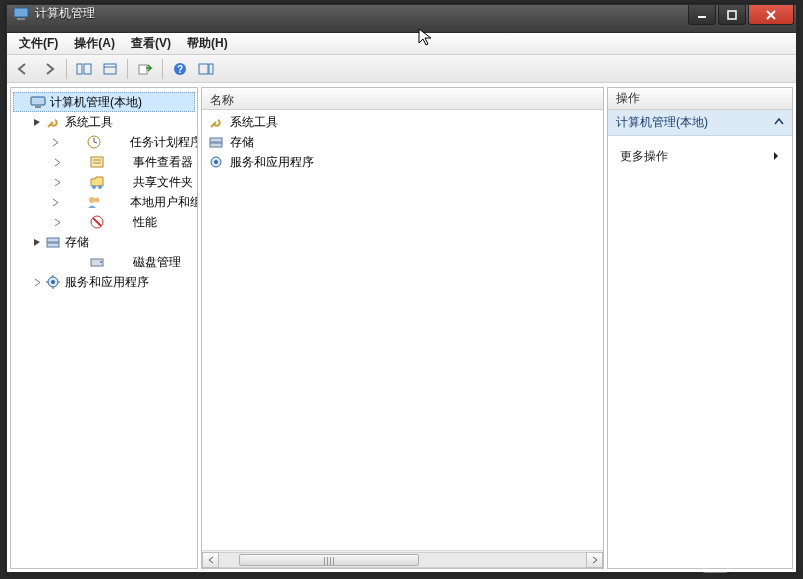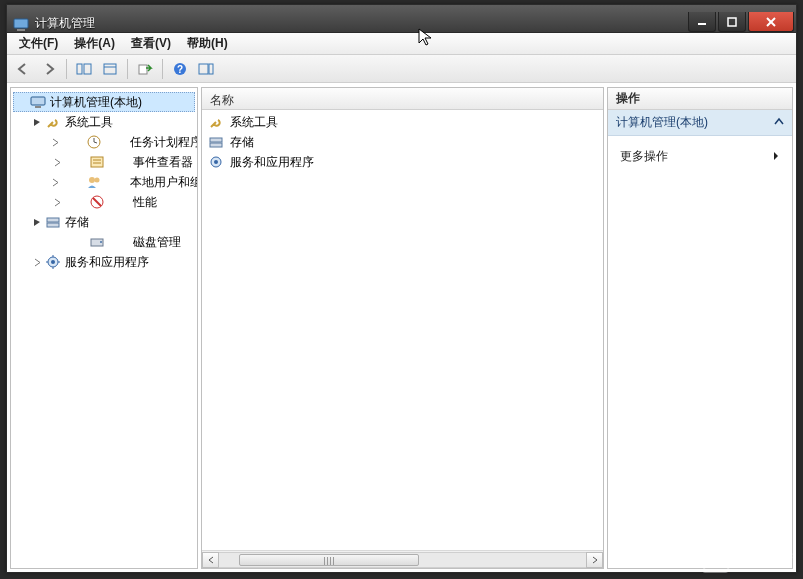--- a/index.html
+++ b/index.html
@@ -8,21 +8,21 @@
 
   .window {
     position: absolute; left: 6px; top: 4px; width: 791px; height: 569px;
     background: #fff; border: 1px solid #2b2b2b; display: flex; flex-direction: column;
     box-shadow: 0 0 4px rgba(0,0,0,.4);
   }
 
   
   .titlebar {
     height: 28px; background: linear-gradient(#5e5e5e, #3c3c3c);
-    display: flex; align-items: flex-end; color: #fff; font-size: 12px;
+    display: flex; align-items: flex-start; color: #fff; font-size: 12px;
     border-bottom: 1px solid #2b2b2b;
   }
   .titlebar .app-icon { width: 16px; height: 16px; margin: 0 6px; }
   .titlebar .title { flex: 0 0 auto; text-shadow: 0 1px 1px #000; }
   .titlebar .spacer { flex: 1; }
   .win-btns { display: flex; height: 20px; margin-right: 2px; }
   .win-btn { width: 28px; height: 20px; margin-left: 2px; border: 1px solid #222; border-top: none;
     display: flex; align-items: center; justify-content: center; cursor: default;
     background: linear-gradient(#4a4a4a,#2f2f2f); border-radius: 0 0 3px 3px; }
   .win-btn.close { width: 46px; background: linear-gradient(#e05a4a,#c23b2a); }
@@ -66,21 +66,21 @@
   .hscroll { height: 18px; border-top: 1px solid #d9d9d9; background: #f0f0f0; position: relative; display:flex; align-items:center; }
   .hscroll-btn { width: 17px; height: 16px; border: 1px solid #bdbdbd; background: linear-gradient(#fdfdfd,#e4e4e4); display:flex; align-items:center; justify-content:center; }
   .hscroll-track { flex:1; height:16px; background:#e9e9e9; border-top:1px solid #cfcfcf; border-bottom:1px solid #cfcfcf; position:relative; }
   .hscroll-thumb { position:absolute; left:20px; top:1px; height:12px; width:180px; border:1px solid #aeaeae; border-radius:2px;
     background: linear-gradient(#f5f5f5,#dcdcdc); }
   .hscroll-thumb::after { content:""; position:absolute; left:50%; top:2px; width:10px; height:8px; transform:translateX(-50%);
     background: repeating-linear-gradient(90deg,#9a9a9a 0,#9a9a9a 1px,transparent 1px,transparent 3px); }
 
   
   .right-header { height: 22px; background: linear-gradient(#fdfdfd,#eaeaea); border-bottom: 1px solid #d0d0d0;
-    display: flex; align-items: center; padding: 0 8px; color: #333; font-weight: bold; }
+    display: flex; align-items: center; padding: 0 8px; color: #333; }
   .actions { padding: 0; }
   .action-title { background: #dceaf5; color: #1a3e6e; padding: 4px 8px; border-bottom: 1px solid #c7d7e6;
     display: flex; align-items: center; justify-content: space-between; }
   .action-title .chev { color: #1a3e6e; }
   .action-item { padding: 12px 12px; display: flex; align-items: center; justify-content: space-between; cursor: default; color: #222; }
   .action-item .arrow { color: #333; }
 
   
   .cursor { position: absolute; left: 418px; top: 28px; pointer-events: none; }
 
@@ -231,20 +231,35 @@
           <span class="node-icon">
             <svg width="16" height="16">
                 <rect x="2" y="3" width="12" height="10" fill="#fbe9b7" stroke="#b58a2e"></rect>
                 <line x1="4" y1="6" x2="12" y2="6" stroke="#b58a2e"></line>
                 <line x1="4" y1="9" x2="12" y2="9" stroke="#b58a2e"></line>
               </svg>
           </span>
           <span>事件查看器</span>
         </div>
 
+        <div class="tree-node depth-2">
+          <span class="expander">
+            <svg width="9" height="9">
+                <path d="M2 1 L7 4.5 L2 8" fill="none" stroke="#777"></path>
+              </svg>
+          </span>
+          <span class="node-icon">
+            <svg width="16" height="16">
+                <path d="M2 5 L6 5 L7 3 L14 3 L14 12 L2 12 Z" fill="#fadf8a" stroke="#b58a2e"></path>
+                <circle cx="5" cy="13" r="2" fill="#5aa0e0"></circle>
+                <circle cx="11" cy="13" r="2" fill="#5aa0e0"></circle>
+              </svg>
+          </span>
+          <span>共享文件夹</span>
+        </div>
 
         <div class="tree-node depth-2">
           <span class="expander">
             <svg width="9" height="9">
                 <path d="M2 1 L7 4.5 L2 8" fill="none" stroke="#777"></path>
               </svg>
           </span>
           <span class="node-icon">
             <svg width="16" height="16">
                 <circle cx="6" cy="6" r="3" fill="#e9c079"></circle>

